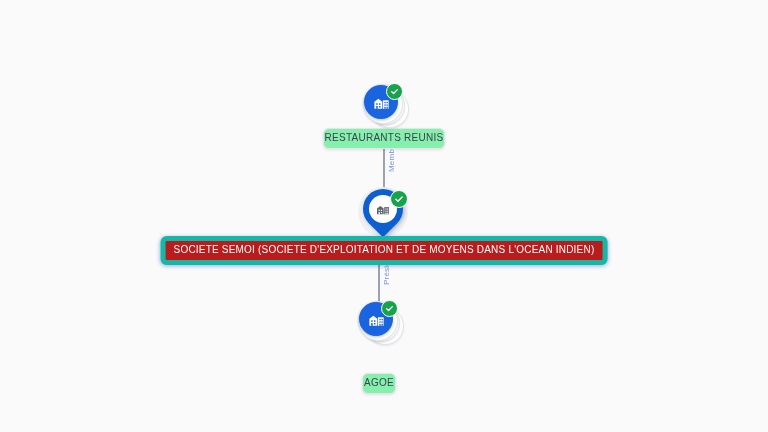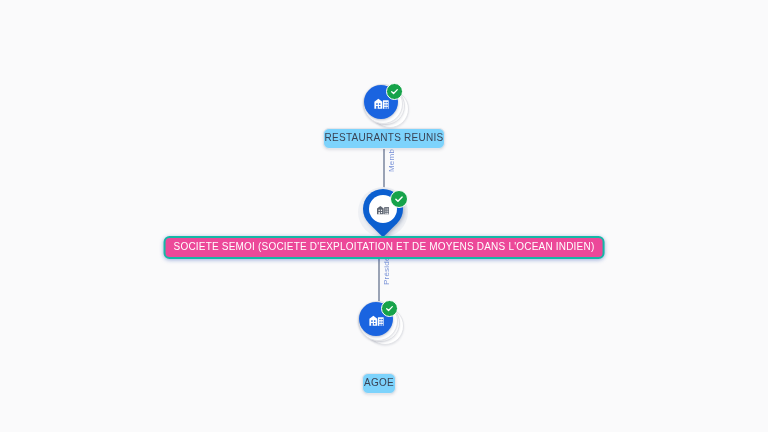--- a/index.html
+++ b/index.html
@@ -127,35 +127,35 @@
     border: 1.5px solid #ffffff;
     display: flex;
     align-items: center;
     justify-content: center;
   }
   .pin-check svg { display:block; }
 
   
   .label-pill {
     margin-top: 2px;
-    background: #7dd3fc;
+    background: #86efac;
     border: 1px solid #e4e5ea;
     border-radius: 6px;
     padding: 3px 1px 4px;
     font-size: 10px;
     letter-spacing: 0.25px;
     color: #3a4254;
     white-space: nowrap;
     box-shadow: 0 1px 3px rgba(30,40,70,0.13);
     line-height: 12px;
   }
 
   .label-pill.selected {
-    background: #ec4899;
-    border: 2px solid #14b8a6;
+    background: #b91c1c;
+    border: 5px solid #14b8a6;
     color: #ffffff;
     box-shadow: 0 1px 4px rgba(15,60,170,0.40);
     padding: 3px 8px 4px;
     letter-spacing: 0.2px;
   }
 
   
   .edge-label {
     position: absolute;
     font-size: 8px;

